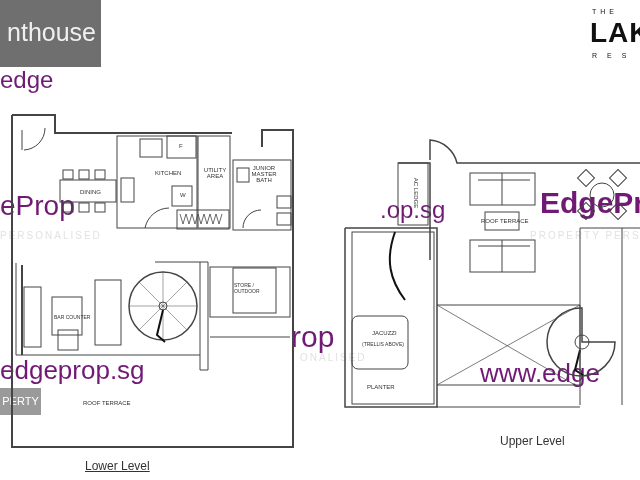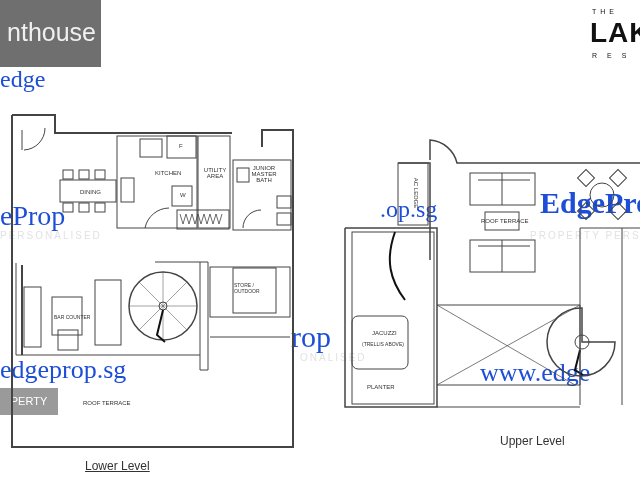--- a/index.html
+++ b/index.html
@@ -4,41 +4,41 @@
 <style>
   html,body{margin:0;padding:0;}
   body{width:640px;height:480px;background:#ffffff;position:relative;overflow:hidden;font-family:"Liberation Sans",sans-serif;}
   .abs{position:absolute;}
   .title-box{left:0;top:0;width:101px;height:67px;background:#6f6f6f;}
   .title-text{left:0;top:18px;width:96px;text-align:right;color:#f0f0f0;font-family:Liberation Sans, sans-serif;font-size:25px;white-space:nowrap;overflow:hidden;}
   .logo{left:590px;top:8px;width:50px;height:60px;color:#111;}
   .logo .the{position:absolute;left:2px;top:0;font-size:7px;letter-spacing:4px;}
   .logo .big{position:absolute;left:0;top:9px;font-size:28px;font-weight:bold;letter-spacing:1px;}
   .logo .res{position:absolute;left:2px;top:44px;font-size:7px;letter-spacing:10px;}
-  .wm{color:#1d4ed8;font-size:24px;white-space:nowrap;font-family:Liberation Serif, serif;}
+  .wm{color:#701a75;font-size:24px;white-space:nowrap;}
   .wm-small{color:#e2e2e2;font-size:10px;letter-spacing:2px;white-space:nowrap;}
-  .prop-badge{left:0;top:388px;width:58px;height:27px;background:#9a9a9a;color:#fff;font-size:11px;line-height:27px;text-align:center;}
+  .prop-badge{left:0;top:388px;width:41px;height:27px;background:#9a9a9a;color:#fff;font-size:11px;line-height:27px;text-align:center;}
   .lbl{font-size:6px;color:#333;white-space:nowrap;}
   .caption{font-size:12px;color:#333;white-space:nowrap;}
   svg{position:absolute;left:0;top:0;}
 </style>
 </head>
 <body>
 
 <div class="abs title-box"></div>
 <div class="abs title-text">nthouse</div>
 
 <div class="abs logo">
   <span class="the">THE</span>
   <span class="big">LAK</span>
   <span class="res">RES</span>
 </div>
 
 <div class="abs wm" style="left:0;top:66px;">edge</div>
-<div class="abs wm" style="left:0;top:190px;font-size:28px;margin-top:10px;">eProp</div>
+<div class="abs wm" style="left:0;top:190px;font-size:28px;">eProp</div>
 <div class="abs wm-small" style="left:0;top:230px;">PERSONALISED</div>
 <div class="abs wm" style="left:380px;top:196px;">.op.sg</div>
 <div class="abs wm" style="left:540px;top:186px;font-size:30px;font-weight:bold;">EdgeProp</div>
 <div class="abs wm-small" style="left:530px;top:230px;">PROPERTY PERSONALISED</div>
 <div class="abs wm" style="left:0;top:355px;font-size:26px;text-align:right;">edgeprop.sg</div>
 <div class="abs wm" style="left:291px;top:320px;font-size:30px;">rop</div>
 <div class="abs wm-small" style="left:300px;top:352px;">ONALISED</div>
 <div class="abs wm" style="left:480px;top:358px;font-size:26px;">www.edge</div>
 <div class="abs prop-badge">PERTY</div>
 

